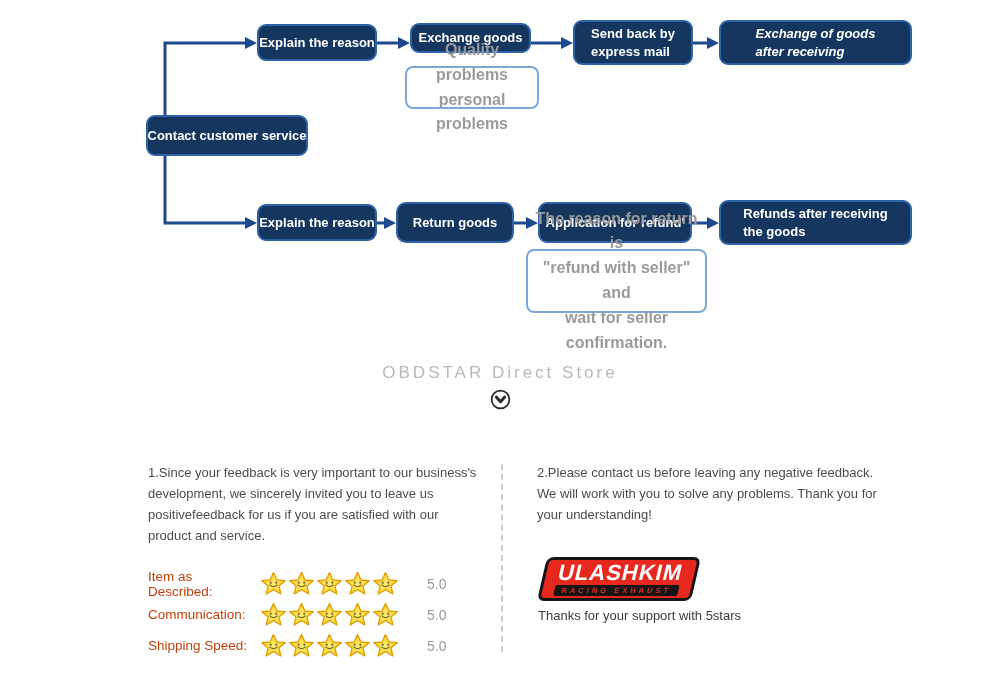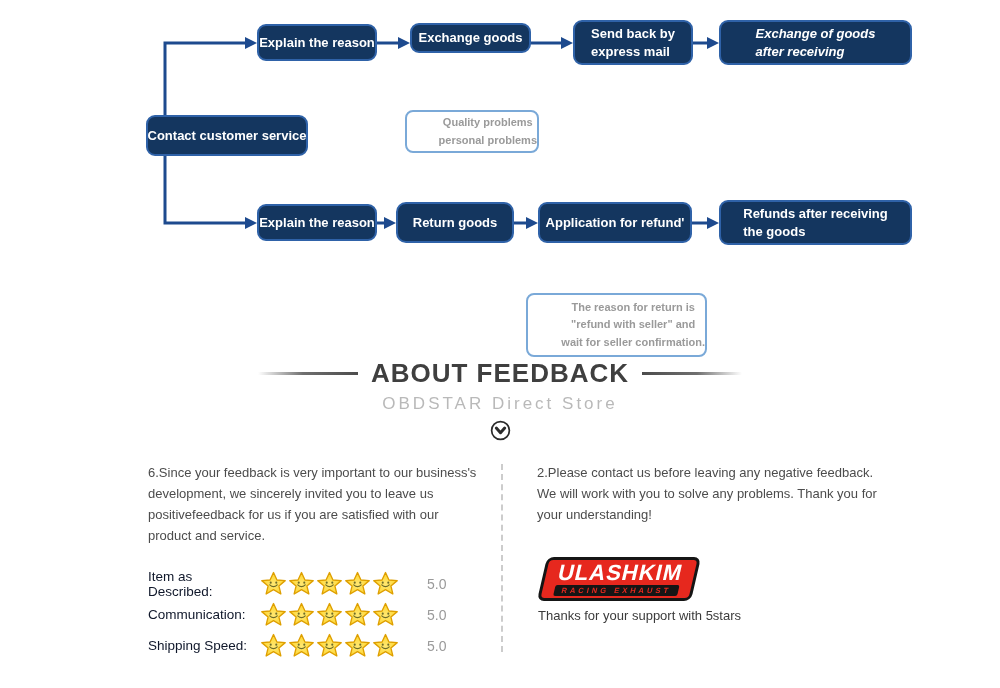--- a/index.html
+++ b/index.html
@@ -7,22 +7,22 @@
          font-family:"Liberation Sans",sans-serif;}
 
   
   .connectors{position:absolute;left:0;top:0;z-index:0;}
   .fbox{position:absolute;z-index:1;background:#14365f;border:2px solid #2f62a8;border-radius:9px;
         color:#fff;font-weight:bold;font-size:13px;display:flex;align-items:center;justify-content:center;
         box-sizing:border-box;line-height:1.35;}
   .fbox span{white-space:pre-line;text-align:left;}
   .fbox.center span{text-align:center;white-space:nowrap;}
   .note{position:absolute;z-index:1;background:#fff;border:2px solid #7aa9d8;border-radius:8px;
-        color:#9a9a9a;font-weight:bold;font-size:11px;display:flex;align-items:center;justify-content:flex-end;
-        box-sizing:border-box;text-align:center;margin-top:44px;}
+        color:#9a9a9a;font-weight:bold;font-size:16px;display:flex;align-items:center;justify-content:flex-end;
+        box-sizing:border-box;text-align:center;}
   .note span{white-space:pre-line;line-height:1.55;}
 
   #box-root{left:103px;top:115px;width:162px;height:41px;margin-left:43px;}
   #box-a1{left:257px;top:24px;width:120px;height:37px;}
   #box-a2{left:410px;top:23px;width:121px;height:30px;}
   #box-a3{left:573px;top:20px;width:120px;height:45px;}
   #box-a4{left:719px;top:20px;width:193px;height:45px;font-style:italic;}
   #note-quality{left:405px;top:66px;width:134px;height:43px;}
   #box-b1{left:257px;top:204px;width:120px;height:37px;}
   #box-b2{left:396px;top:202px;width:118px;height:41px;border-radius:10px;}
@@ -40,21 +40,21 @@
   .about-sub{margin-top:5px;font-size:17px;color:#b9b9b9;letter-spacing:3px;}
   .chev-wrap{margin-top:6px;}
 
   .col-text{position:absolute;font-size:13px;color:#4c4c4c;line-height:21px;white-space:pre-line;}
   #point1{left:148px;top:462px;width:340px;}
   #point2{left:537px;top:462px;width:375px;}
   .v-divider{position:absolute;left:501px;top:464px;height:188px;width:0;border-left:2px dashed #cccccc;}
 
   .ratings{position:absolute;left:148px;top:568px;}
   .r-row{display:flex;align-items:center;height:31px;}
-  .r-label{width:112px;font-size:13.5px;color:#0f172a;}
+  .r-label{width:112px;font-size:13.5px;color:#c2410c;}
   .r-stars{display:flex;align-items:center;}
   .star{width:27px;height:27px;margin-right:1px;}
   .r-value{margin-left:27px;font-size:14px;color:#9a9a9a;}
 
   .logo-wrap{position:absolute;left:542px;top:557px;}
   .logo{width:148px;height:38px;background:#e6281e;border:3px solid #151515;border-radius:7px;
         transform:skewX(-13deg);display:flex;flex-direction:column;align-items:center;justify-content:center;}
   .logo-name{color:#fff;font-weight:bold;font-size:22px;letter-spacing:1px;line-height:1;}
   .logo-tag{margin-top:1px;background:#151515;color:#e6281e;font-size:7.5px;font-weight:bold;
             letter-spacing:3px;padding:1px 7px;border-radius:2px;line-height:1.2;}
@@ -142,35 +142,30 @@
     </div>
     <div class="note" id="note-reason">
       <span>The reason for return is
 "refund with seller" and
 wait for seller confirmation.</span>
     </div>
   </section>
 
   <section>
     <div class="about-header">
-      <div class="title-row">
-        <div class="hline l"></div>
-        <div class="about-title">ABOUT FEEDBACK</div>
-        <div class="hline r"></div>
-      </div>
       <div class="about-sub">OBDSTAR Direct Store</div>
       <div class="chev-wrap">
         <svg width="21" height="21" viewBox="0 0 22 22">
           <circle cx="11" cy="11" r="9.3" fill="none" stroke="#2b2b2b" stroke-width="1.8"></circle>
           <path d="M6.6 8.4 L11 13.4 L15.4 8.4" fill="none" stroke="#2b2b2b" stroke-width="3.1" stroke-linecap="round" stroke-linejoin="round"></path>
         </svg>
       </div>
     </div>
 
-    <div class="col-text" id="point1">6.Since your feedback is very important to our business's
+    <div class="col-text" id="point1">1.Since your feedback is very important to our business's
 development, we sincerely invited you to leave us
 positivefeedback for us if you are satisfied with our
 product and service.</div>
     <div class="v-divider"></div>
     <div class="col-text" id="point2">2.Please contact us before leaving any negative feedback.
 We will work with you to solve any problems. Thank you for
 your understanding!</div>
 
     <div class="ratings">
       <div class="r-row">

